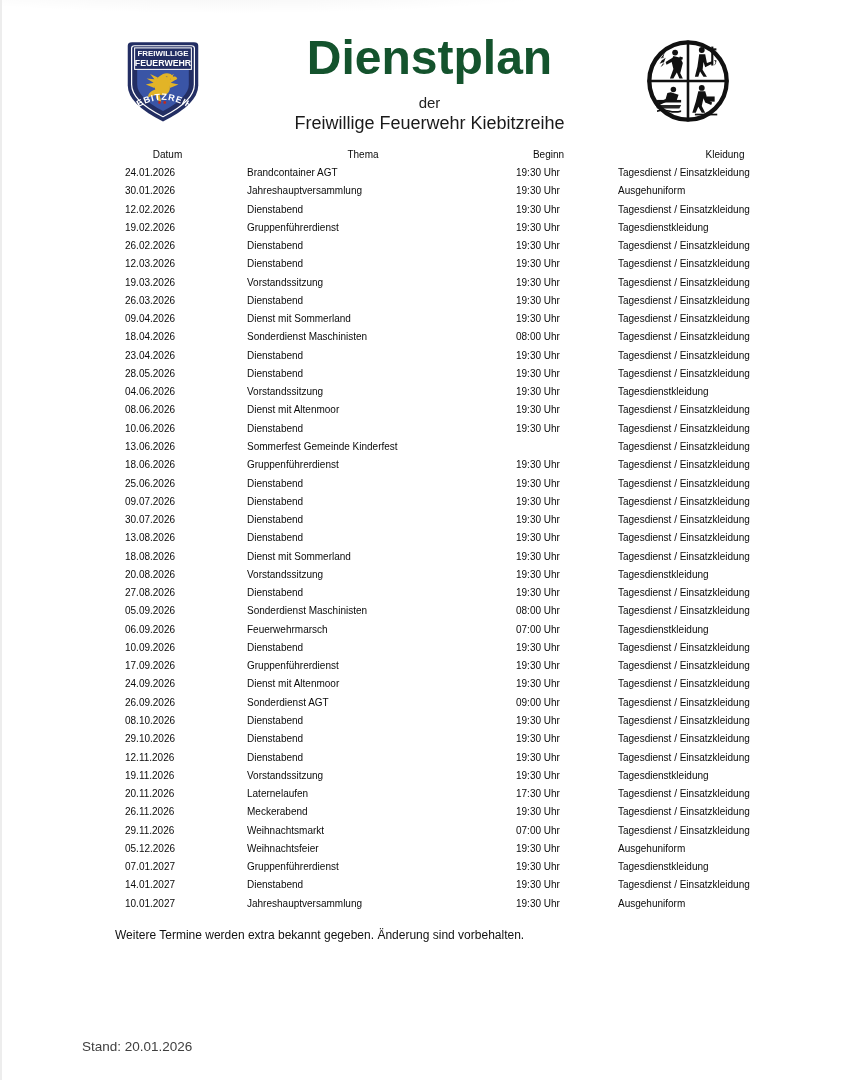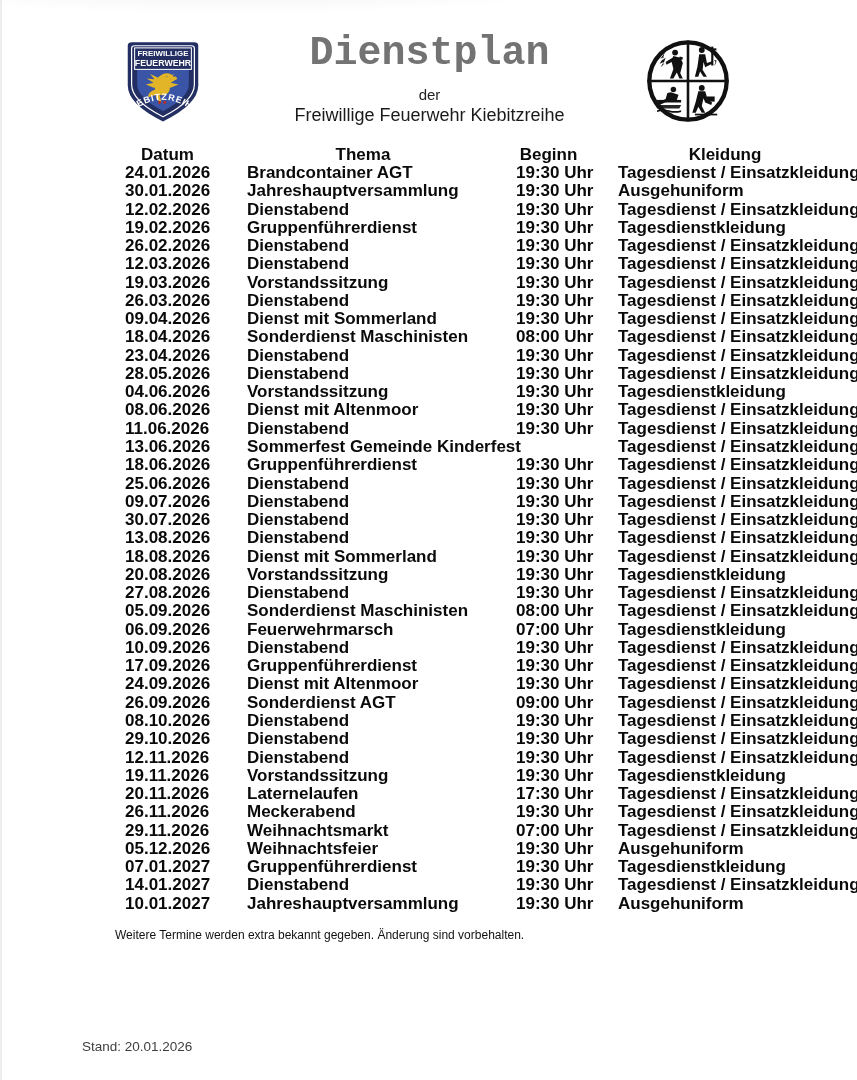--- a/index.html
+++ b/index.html
@@ -12,34 +12,34 @@
     box-sizing:border-box;
   }
   .top-shade{
     position:absolute;top:0;left:0;width:580px;height:26px;
     background:radial-gradient(ellipse 90% 160% at 40% -60%, rgba(0,0,0,0.06), rgba(0,0,0,0) 70%);
     pointer-events:none;
   }
   
   .header{position:absolute;top:30px;left:0;width:100%;height:110px;}
   .title-block{position:absolute;left:0;top:4px;width:100%;text-align:center;}
-  .title{font-size:40px;font-weight:bold;letter-spacing:0px;line-height:1;color:#737373;font-family:Liberation Mono, monospace;}
+  .title{font-size:48px;font-weight:bold;letter-spacing:0px;line-height:1;color:#14532d;}
   .subtitle{font-size:15px;margin-top:12px;color:#222;}
   .orgline{font-size:18px;margin-top:2px;color:#1a1a1a;}
   .badge-left{position:absolute;left:117px;top:8px;width:88px;height:86px;}
   .badge-right{position:absolute;left:643px;top:8px;width:86px;height:86px;}
   
   .schedule{position:absolute;left:123px;top:145px;width:680px;}
   .trow{
     display:grid;
     grid-template-columns:85px 232px 65px auto;
     column-gap:20px;
     height:18.28px;
     align-items:baseline;
-    font-size:17px;font-weight:bold;line-height:18.28px;
+    font-size:10px;font-weight:normal;line-height:18.28px;
     white-space:nowrap;
     gap:37px;
   }
   .thead{height:19px;line-height:19px;}
   .c-datum{text-align:left;}
   .thead .h-datum{text-align:center;}
   .thead .h-thema{text-align:center;}
   .thead .h-beginn{text-align:center;}
   .thead .h-kleidung{text-align:center;margin-left:27px;}
   
@@ -214,21 +214,21 @@
         <div class="c-beginn">19:30 Uhr</div>
         <div class="c-kleidung">Tagesdienstkleidung</div>
       </div>
       <div class="trow">
         <div class="c-datum">08.06.2026</div>
         <div class="c-thema">Dienst mit Altenmoor</div>
         <div class="c-beginn">19:30 Uhr</div>
         <div class="c-kleidung">Tagesdienst / Einsatzkleidung</div>
       </div>
       <div class="trow">
-        <div class="c-datum">11.06.2026</div>
+        <div class="c-datum">10.06.2026</div>
         <div class="c-thema">Dienstabend</div>
         <div class="c-beginn">19:30 Uhr</div>
         <div class="c-kleidung">Tagesdienst / Einsatzkleidung</div>
       </div>
       <div class="trow">
         <div class="c-datum">13.06.2026</div>
         <div class="c-thema">Sommerfest Gemeinde Kinderfest</div>
         <div class="c-beginn"></div>
         <div class="c-kleidung">Tagesdienst / Einsatzkleidung</div>
       </div>

